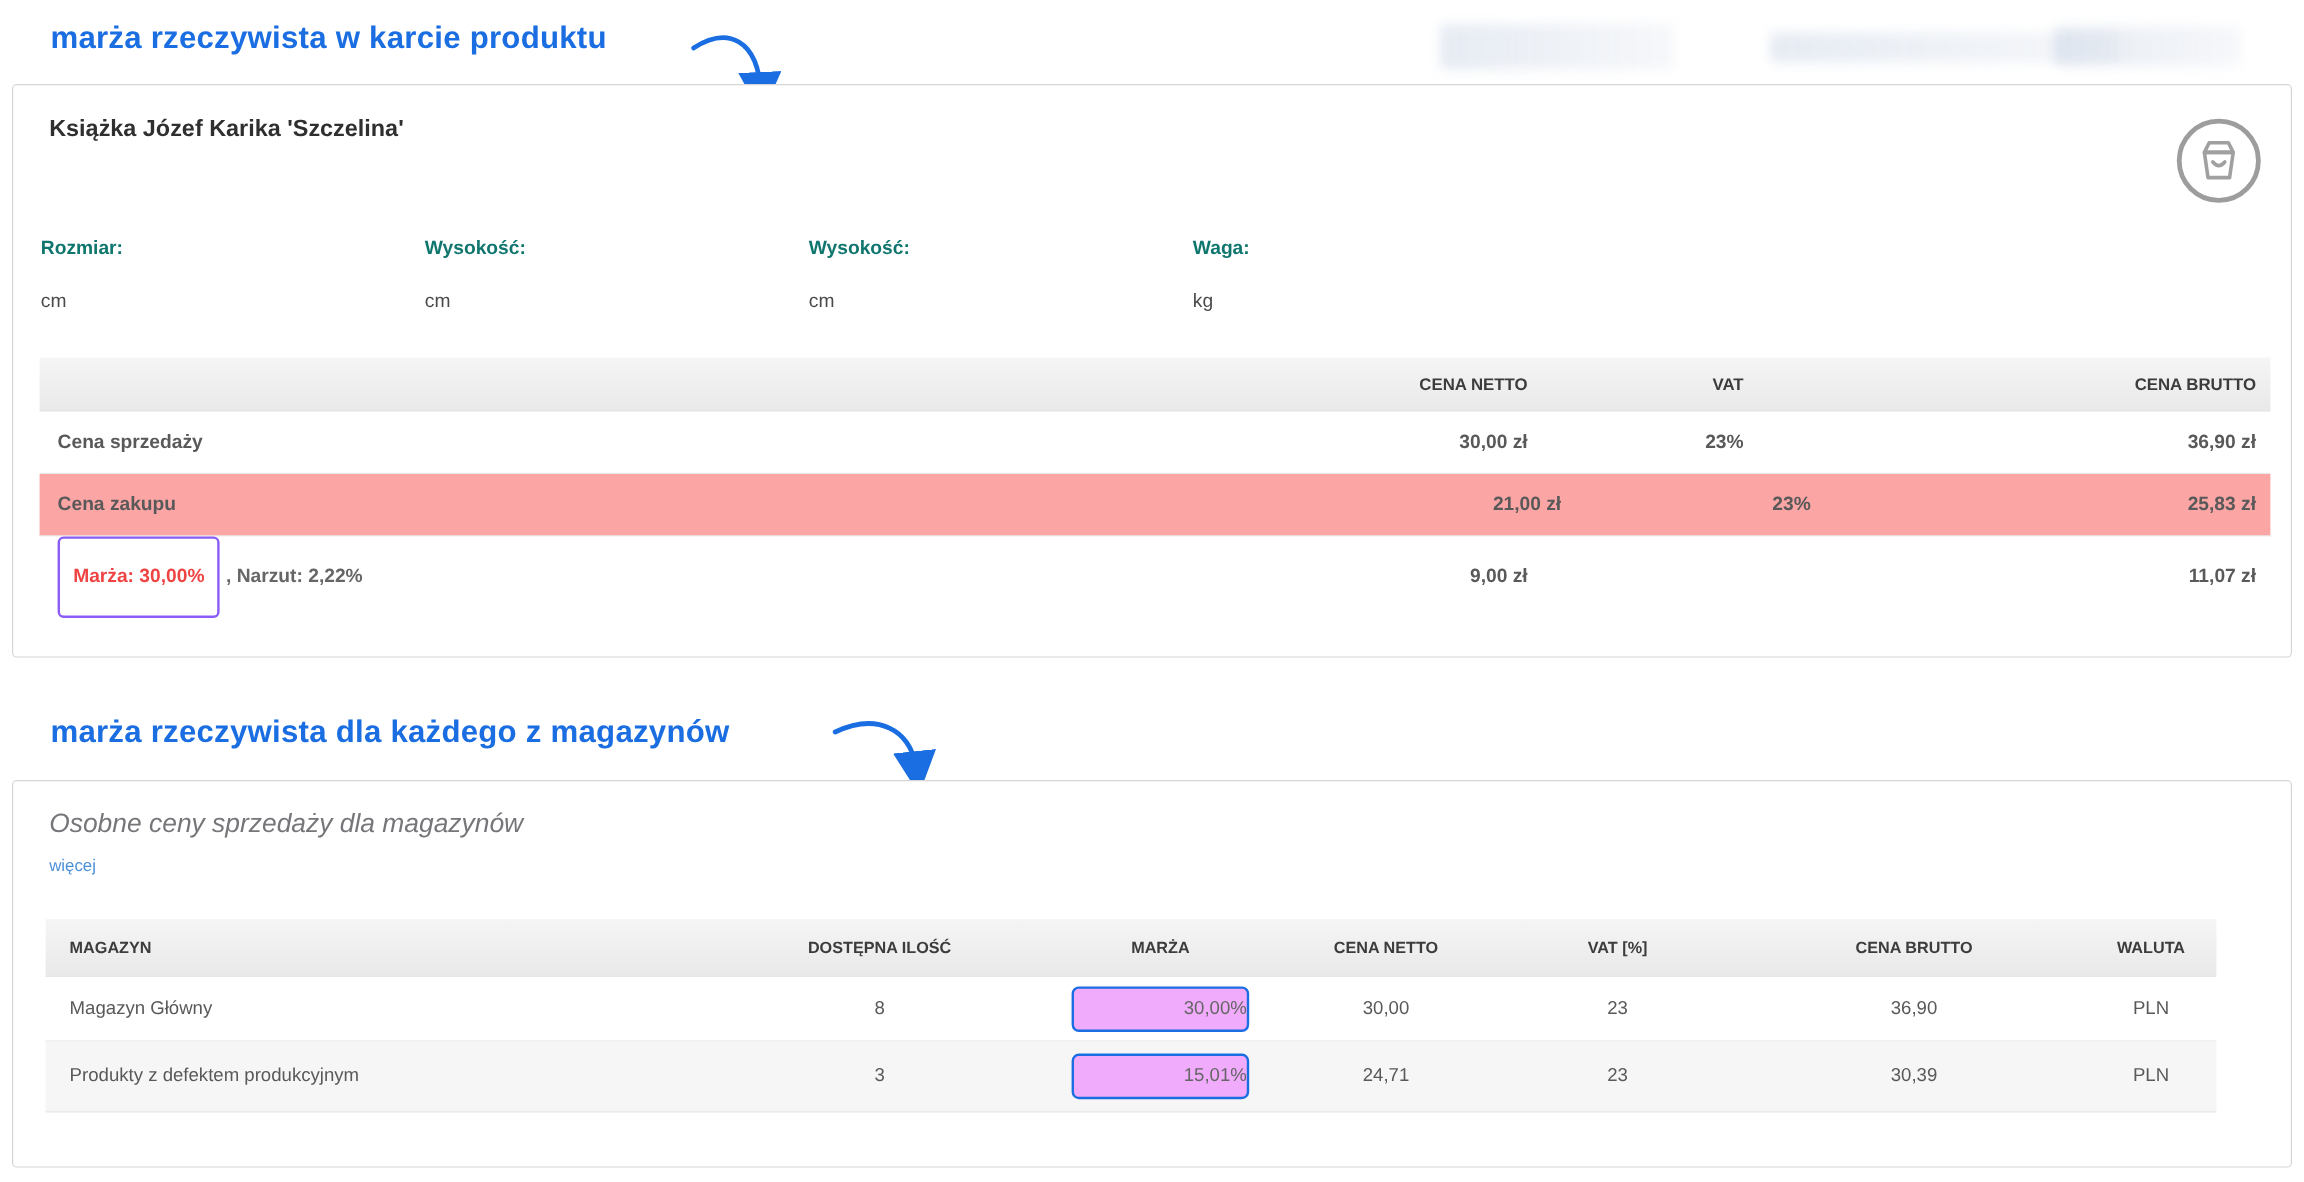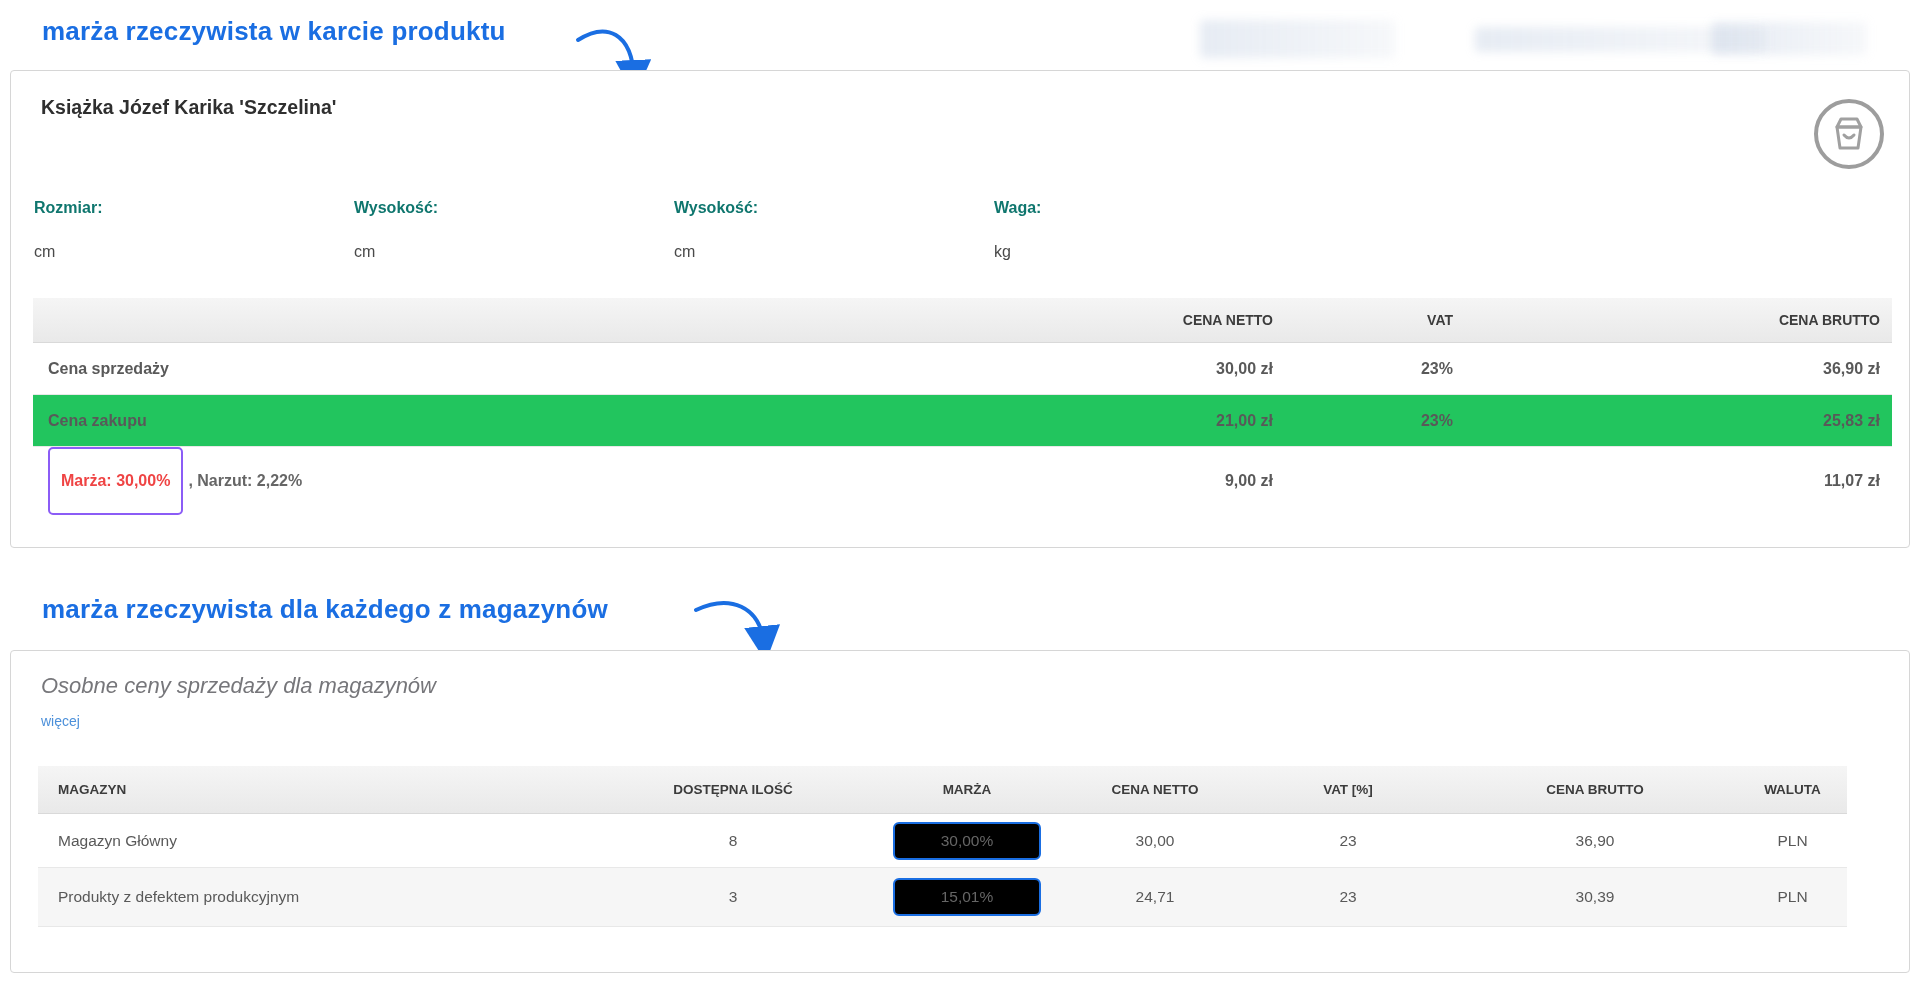--- a/index.html
+++ b/index.html
@@ -25,21 +25,21 @@
   .dims{position:absolute;left:0;top:128px;display:grid;grid-template-columns:repeat(4,320px);padding-left:23px;}
   .dim-label{font-size:16px;font-weight:700;color:#0f766e;}
   .dim-value{margin-top:26px;font-size:16px;color:#4a4a4a;}
 
   
   .ptable{position:absolute;left:22px;top:227px;width:1859px;}
   .prow{display:grid;grid-template-columns:985px 255px 180px 1fr;align-items:center;font-weight:bold;}
   .phead{height:44px;background:linear-gradient(180deg,#f5f5f5,#e9e9e9);
     border-bottom:1px solid #d9d9d9;font-size:14px;font-weight:700;color:#3c3c3c;}
   .pr{height:51px;font-size:16px;color:#595959;border-bottom:1px solid #e8e8e8;background:#fff;}
-  .pr.zebra{background:#22c55e;}
+  .pr.zebra{background:#fca5a5;gap:28px;}
   .pr.last{height:56px;border-bottom:none;}
   .c1{padding-left:15px;text-align:left;}
   .c2,.c3{text-align:right;}
   .c4{text-align:right;padding-right:12px;}
   .mrow-c1{display:flex;align-items:center;padding-left:15px;}
   .mbox{display:inline-block;border:2px solid #8b5cf6;border-radius:5px;padding:23px 11px;color:#ef4444;}
   .mrest{margin-left:5px;color:#666;}
 
   
   .p2-title{position:absolute;left:30px;top:22px;margin:0;font-size:22px;font-style:italic;
@@ -49,21 +49,21 @@
   .wtable{position:absolute;left:27px;top:115px;width:1809px;}
   .wrow{display:grid;grid-template-columns:560px 270px 198px 178px 208px 286px 1fr;align-items:center;}
   .whead{height:47px;background:linear-gradient(180deg,#f5f5f5,#e9e9e9);
     border-bottom:1px solid #d9d9d9;font-size:13.5px;font-weight:700;color:#3c3c3c;}
   .wr{font-size:15.5px;color:#595959;background:#fff;border-bottom:1px solid #e8e8e8;}
   .wr1{height:53px;}
   .wr2{height:58px;background:#f6f6f6;}
   .wc{text-align:center;}
   .wc-first{text-align:left;padding-left:20px;}
   .wbox{display:inline-block;box-sizing:border-box;min-width:148px;border:2px solid #1a6ee2;
-    border-radius:6px;padding:8px 0;text-align:center;color:#666;cursor:pointer;background:#000000;}
+    border-radius:6px;padding:8px 0;text-align:right;color:#666;cursor:pointer;background:#f0abfc;}
 </style>
 </head>
 <body>
 
 <div class="smudge" style="left:1200px;top:20px;width:195px;height:38px;"></div>
 <div class="smudge" style="left:1475px;top:27px;width:290px;height:25px;"></div>
 <div class="smudge" style="left:1712px;top:22px;width:155px;height:33px;"></div>
 
 <div class="annot a1">marża rzeczywista w karcie produktu</div>
 <svg class="arrow" style="left:572px;top:18px;" width="90" height="80">

